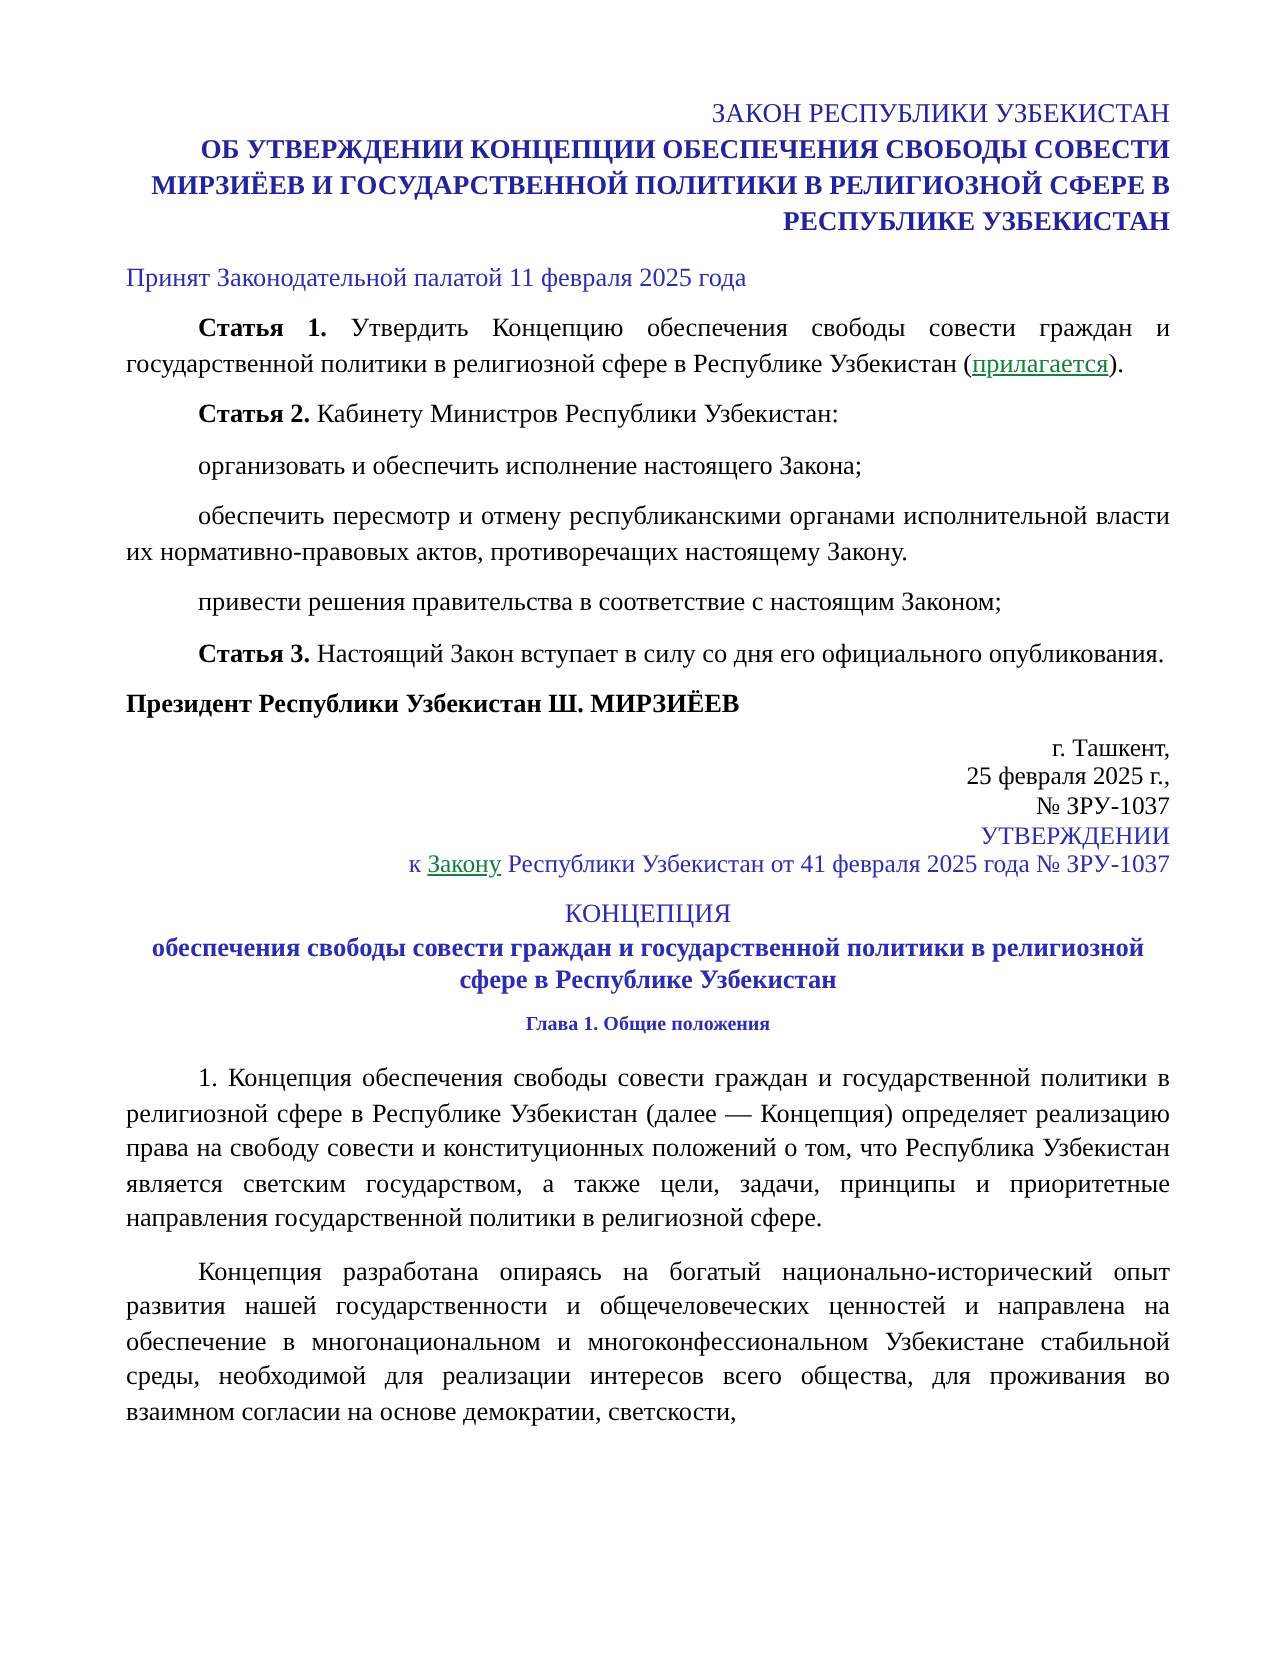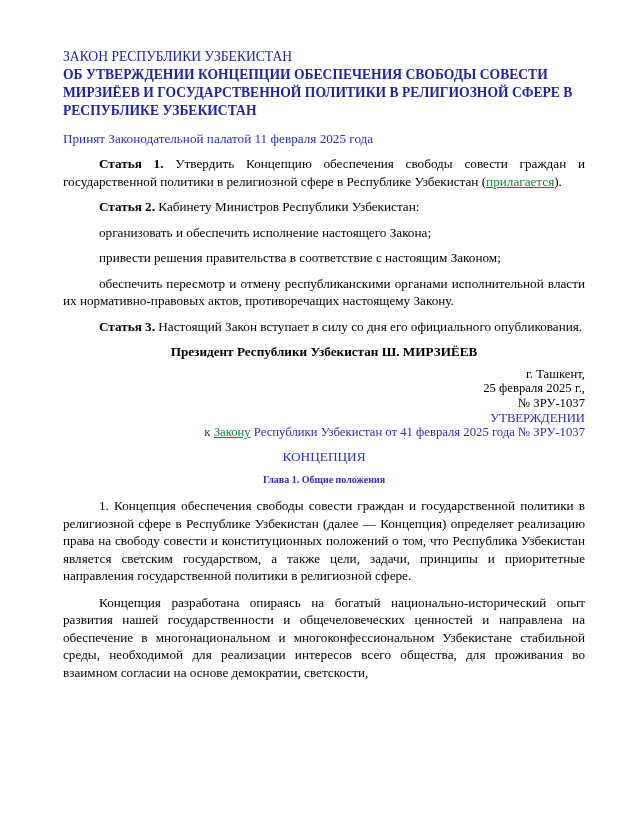--- a/index.html
+++ b/index.html
@@ -13,21 +13,21 @@
   }
   .page {
     width: 640px;
     height: 828px;
     background: #ffffff;
     padding: 48px 55px 10px 63px;
     overflow: hidden;
   }
   
   .law-title {
-    text-align: left;
+    text-align: right;
     color: #23239b;
     font-size: 13.6px;
     line-height: 18px;
     margin-bottom: 10px;
   }
   .law-title .kind { display: block; font-weight: normal; }
   .law-title .name { display: block; font-weight: bold; }
   .meta-line {
     color: #2d2db0;
     font-size: 13.2px;
@@ -42,21 +42,21 @@
     margin-top: 8px;
   }
   .para b { font-weight: bold; }
   .doclink {
     color: #15803d;
     text-decoration: underline;
     cursor: pointer;
     font-family: Liberation Serif, serif;
   }
   .signature {
-    text-align: center;
+    text-align: left;
     font-weight: bold;
     font-size: 13.2px;
     line-height: 17.5px;
     margin-top: 8px;
   }
   
   .req-block {
     text-align: right;
     font-size: 12.7px;
     line-height: 14.7px;
@@ -93,37 +93,38 @@
     <span class="name">ОБ УТВЕРЖДЕНИИ КОНЦЕПЦИИ ОБЕСПЕЧЕНИЯ СВОБОДЫ СОВЕСТИ МИРЗИЁЕВ И ГОСУДАРСТВЕННОЙ ПОЛИТИКИ В РЕЛИГИОЗНОЙ СФЕРЕ В РЕСПУБЛИКЕ УЗБЕКИСТАН</span>
   </h1>
 
   <div class="meta-line">Принят Законодательной палатой 11 февраля 2025 года</div>
 
   <p class="para"><b>Статья 1.</b><span> Утвердить Концепцию обеспечения свободы совести граждан и государственной политики в религиозной сфере в Республике Узбекистан (</span><a class="doclink" href="#">прилагается</a><span>).</span></p>
 
   <p class="para"><b>Статья 2.</b><span> Кабинету Министров Республики Узбекистан:</span></p>
 
   <p class="para">организовать и обеспечить исполнение настоящего Закона;</p>
+  <p class="para">обеспечить пересмотр и отмену республиканскими органами исполнительной власти их нормативно-правовых актов, противоречащих настоящему Закону.</p>
   <p class="para">привести решения правительства в соответствие с настоящим Законом;</p>
-  <p class="para">обеспечить пересмотр и отмену республиканскими органами исполнительной власти их нормативно-правовых актов, противоречащих настоящему Закону.</p>
 
   <p class="para"><b>Статья 3.</b><span> Настоящий Закон вступает в силу со дня его официального опубликования.</span></p>
 
   <div class="signature">Президент Республики Узбекистан Ш. МИРЗИЁЕВ</div>
 
   <div class="req-block">
     <div>г. Ташкент,</div>
     <div>25 февраля 2025 г.,</div>
     <div>№ ЗРУ-1037</div>
     <div class="blue">УТВЕРЖДЕНИИ</div>
     <div class="blue"><span>к </span><a class="doclink" href="#">Закону</a><span> Республики Узбекистан от 41 февраля 2025 года № ЗРУ-1037</span></div>
   </div>
 
   <div class="annex-title">
     <span class="t1">КОНЦЕПЦИЯ</span>
+    <span class="t2">обеспечения свободы совести граждан и государственной политики в религиозной сфере в Республике Узбекистан</span>
   </div>
 
   <div class="chapter">Глава 1. Общие положения</div>
 
   <p class="para concept-para">1. Концепция обеспечения свободы совести граждан и государственной политики в религиозной сфере в Республике Узбекистан (далее — Концепция) определяет реализацию права на свободу совести и конституционных положений о том, что Республика Узбекистан является светским государством, а также цели, задачи, принципы и приоритетные направления государственной политики в религиозной сфере.</p>
   <p class="para concept-para">Концепция разработана опираясь на богатый национально-исторический опыт развития нашей государственности и общечеловеческих ценностей и направлена на обеспечение в многонациональном и многоконфессиональном Узбекистане стабильной среды, необходимой для реализации интересов всего общества, для проживания во взаимном согласии на основе демократии, светскости,</p>
 
 </div>
 
 </body></html>

